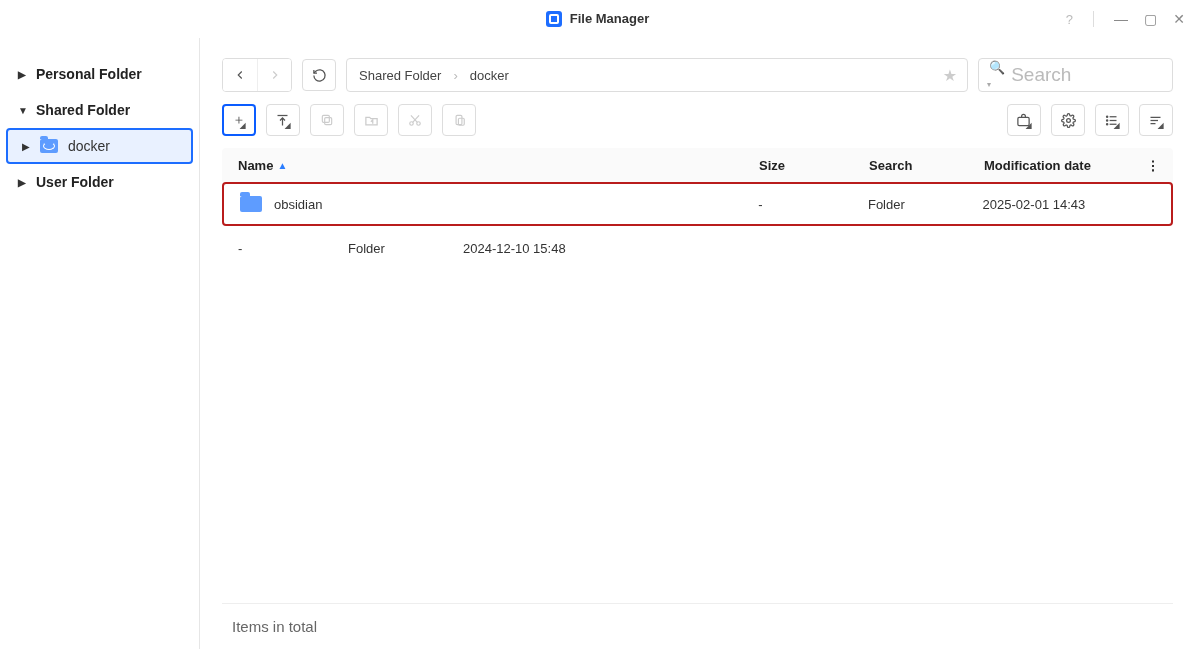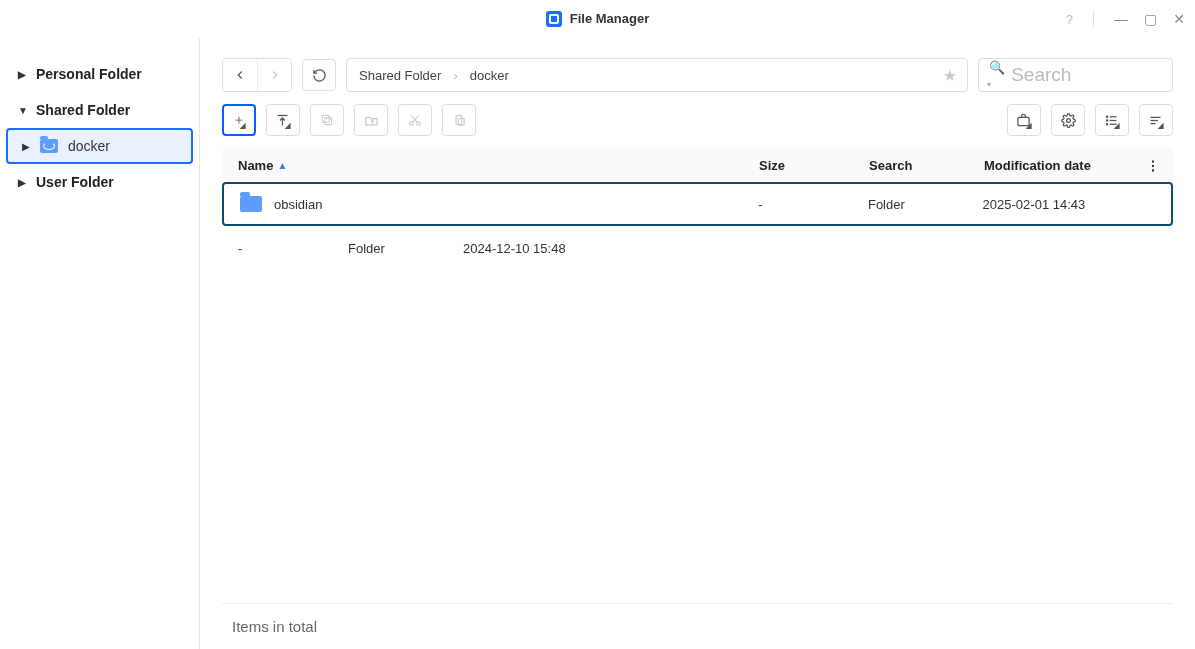--- a/index.html
+++ b/index.html
@@ -59,21 +59,21 @@
 .col-name { flex:1 1 520px; }
 .col-size { width:110px; }
 .col-type { width:115px; }
 .col-date { width:175px; }
 .sort-ic { color:#2b7dff; font-size:10px; margin-left:4px;}
 .sort-ic::before{content:"▲";display:block;line-height:7px;}
 .th-menu { width:20px; text-align:center; cursor:pointer; font-weight:700;}
 
 .trow { display:flex; align-items:center; height:44px; font-size:13px; color:#333; padding-right:10px; }
 .trow .td { padding-left:16px; }
-.trow.selected-row { border:2px solid #0c4a6e; border-radius:4px; margin:0 0px; }
+.trow.selected-row { border:2px solid #b91c1c; border-radius:4px; margin:0 0px; }
 .td.col-name { display:flex; align-items:center; gap:12px; }
 .file-folder-ic { width:22px; height:16px; background:#5e9cff; border-radius:2px; position:relative;}
 .file-folder-ic::before{content:"";position:absolute;top:-4px;left:0;width:10px;height:4px;background:#5e9cff;border-radius:2px 2px 0 0;}
 
 .statusbar { height:46px; border-top:1px solid #eee; display:flex; align-items:center; padding-left:10px; font-size:15px; color:#666; }
 </style>
 </head>
 <body>
 
 <div class="titlebar">

